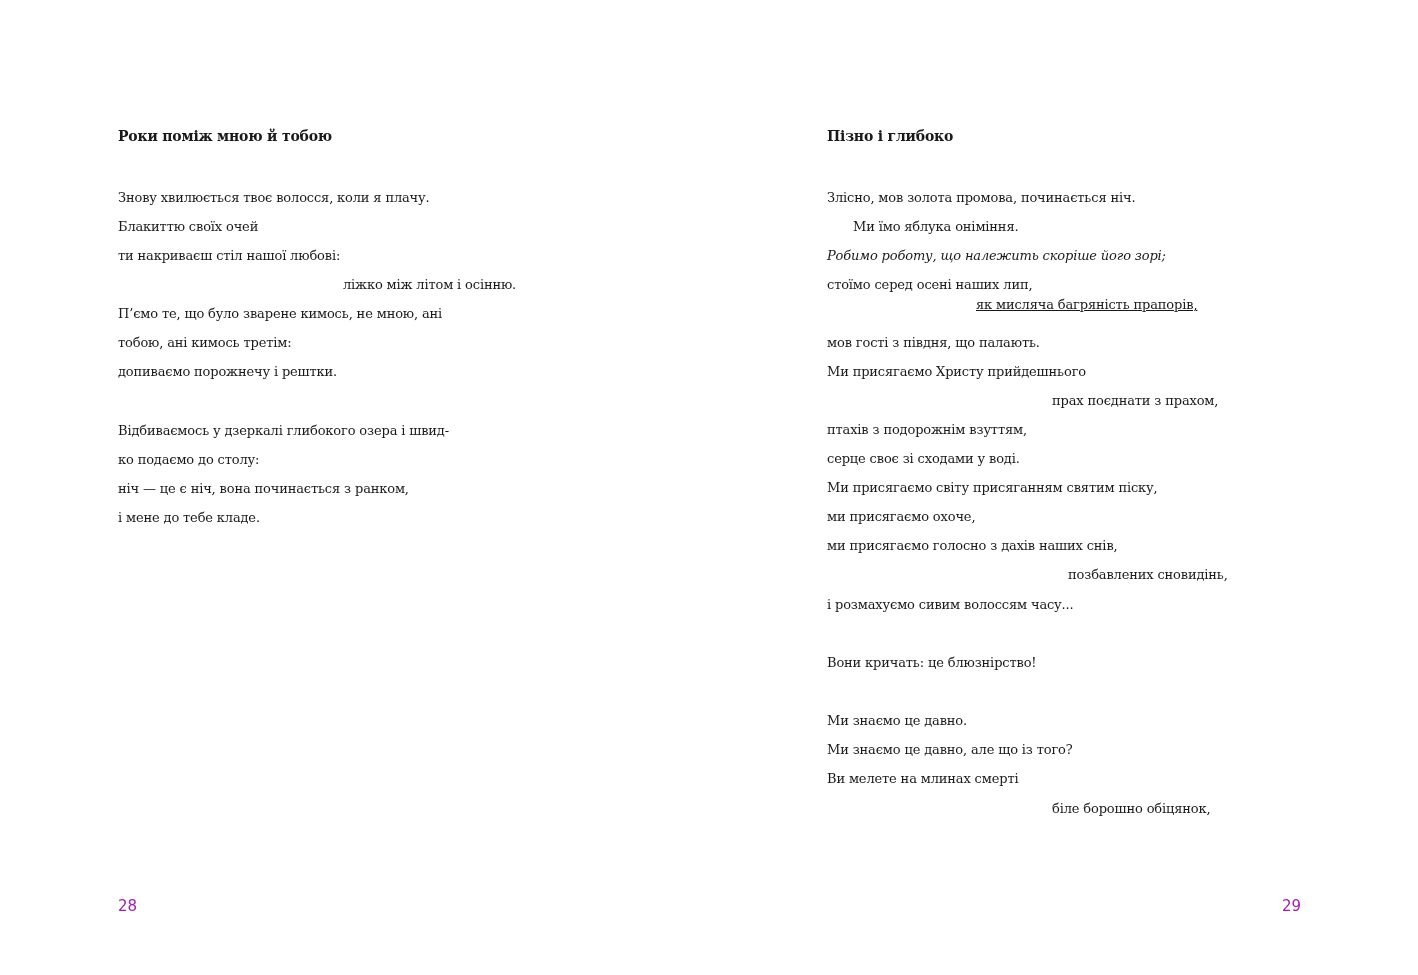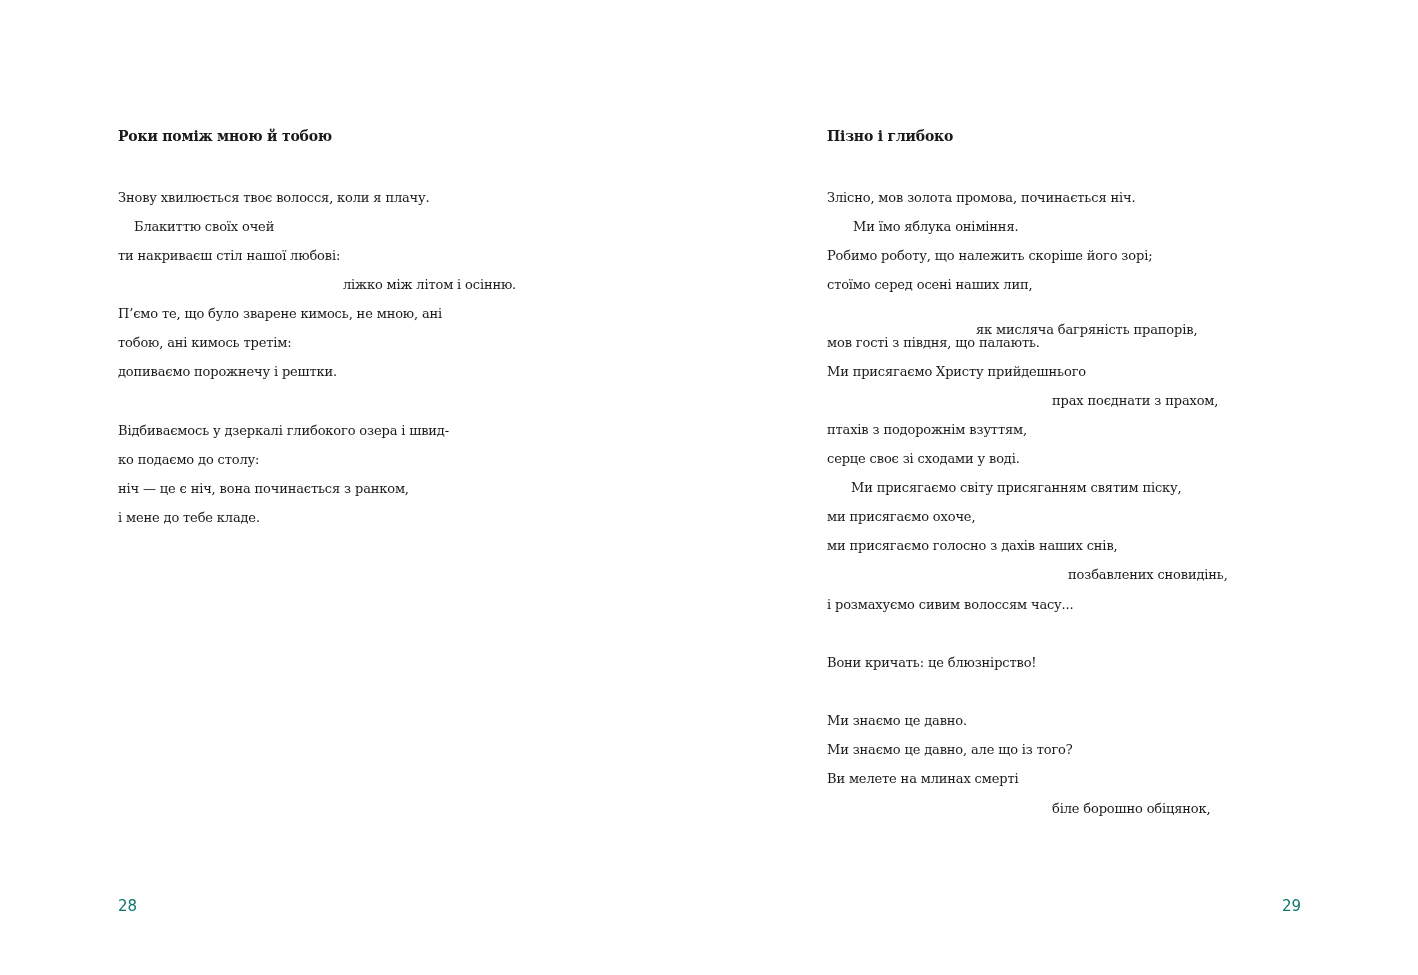--- a/index.html
+++ b/index.html
@@ -3,58 +3,58 @@
 <meta charset="utf-8">
 <style>
   html, body { margin:0; padding:0; background:#ffffff; }
   body { width:1418px; height:975px; position:relative; overflow:hidden;
          font-family:"DejaVu Serif","Liberation Serif",serif; color:#1a1a1a; }
   .page { position:absolute; top:0; height:975px; }
   .page-left { left:0; width:709px; }
   .page-right { left:709px; width:709px; }
   .title { position:absolute; font-weight:bold; font-size:14px; white-space:nowrap; letter-spacing:-0.2px; }
   .line { position:absolute; font-size:13px; white-space:nowrap; letter-spacing:-0.15px; line-height:22px; }
-  .pagenum { position:absolute; font-family:"DejaVu Sans","Liberation Sans",sans-serif; font-size:15px; color:#0f766e; }
+  .pagenum { position:absolute; font-family:"DejaVu Sans","Liberation Sans",sans-serif; font-size:15px; color:#a21caf; }
 </style>
 </head>
 <body>
 
 <div class="page page-left">
   <div class="title" style="left:118px; top:128px;">Роки поміж мною й тобою</div>
 
   <div class="line" style="left:118px; top:187px;">Знову хвилюється твоє волосся, коли я плачу.</div>
-  <div class="line" style="left:118px; top:216px;margin-left:16px;">Блакиттю своїх очей</div>
+  <div class="line" style="left:118px; top:216px;">Блакиттю своїх очей</div>
   <div class="line" style="left:118px; top:245px;">ти накриваєш стіл нашої любові:</div>
   <div class="line" style="left:343px; top:274px;">ліжко між літом і осінню.</div>
   <div class="line" style="left:118px; top:303px;">П’ємо те, що було зварене кимось, не мною, ані</div>
   <div class="line" style="left:118px; top:332px;">тобою, ані кимось третім:</div>
   <div class="line" style="left:118px; top:361px;">допиваємо порожнечу і рештки.</div>
 
   <div class="line" style="left:118px; top:420px;">Відбиваємось у дзеркалі глибокого озера і швид-</div>
   <div class="line" style="left:118px; top:449px;">ко подаємо до столу:</div>
   <div class="line" style="left:118px; top:478px;">ніч — це є ніч, вона починається з ранком,</div>
   <div class="line" style="left:118px; top:507px;">і мене до тебе кладе.</div>
 
   <div class="pagenum" style="left:118px; top:897px;">28</div>
 </div>
 
 <div class="page page-right">
   <div class="title" style="left:118px; top:128px;">Пізно і глибоко</div>
 
   <div class="line" style="left:118px; top:187px;">Злісно, мов золота промова, починається ніч.</div>
   <div class="line" style="left:118px; top:216px;margin-left:26px;">Ми їмо яблука оніміння.</div>
-  <div class="line" style="left:118px; top:245px;">Робимо роботу, що належить скоріше його зорі;</div>
+  <div class="line" style="left:118px; top:245px;font-style:italic;">Робимо роботу, що належить скоріше його зорі;</div>
   <div class="line" style="left:118px; top:274px;">стоїмо серед осені наших лип,</div>
-  <div class="line" style="left:267px; top:319px;">як мисляча багряність прапорів,</div>
+  <div class="line" style="left:267px; top:294px;text-decoration:underline;">як мисляча багряність прапорів,</div>
   <div class="line" style="left:118px; top:332px;">мов гості з півдня, що палають.</div>
   <div class="line" style="left:118px; top:361px;">Ми присягаємо Христу прийдешнього</div>
   <div class="line" style="left:343px; top:390px;">прах поєднати з прахом,</div>
   <div class="line" style="left:118px; top:419px;">птахів з подорожнім взуттям,</div>
   <div class="line" style="left:118px; top:448px;">серце своє зі сходами у воді.</div>
-  <div class="line" style="left:118px; top:477px;margin-left:24px;">Ми присягаємо світу присяганням святим піску,</div>
+  <div class="line" style="left:118px; top:477px;">Ми присягаємо світу присяганням святим піску,</div>
   <div class="line" style="left:118px; top:506px;">ми присягаємо охоче,</div>
   <div class="line" style="left:118px; top:535px;text-align:right;">ми присягаємо голосно з дахів наших снів,</div>
   <div class="line" style="left:359px; top:564px;">позбавлених сновидінь,</div>
   <div class="line" style="left:118px; top:594px;">і розмахуємо сивим волоссям часу...</div>
 
   <div class="line" style="left:118px; top:652px;">Вони кричать: це блюзнірство!</div>
 
   <div class="line" style="left:118px; top:710px;">Ми знаємо це давно.</div>
   <div class="line" style="left:118px; top:739px;">Ми знаємо це давно, але що із того?</div>
   <div class="line" style="left:118px; top:768px;">Ви мелете на млинах смерті</div>

